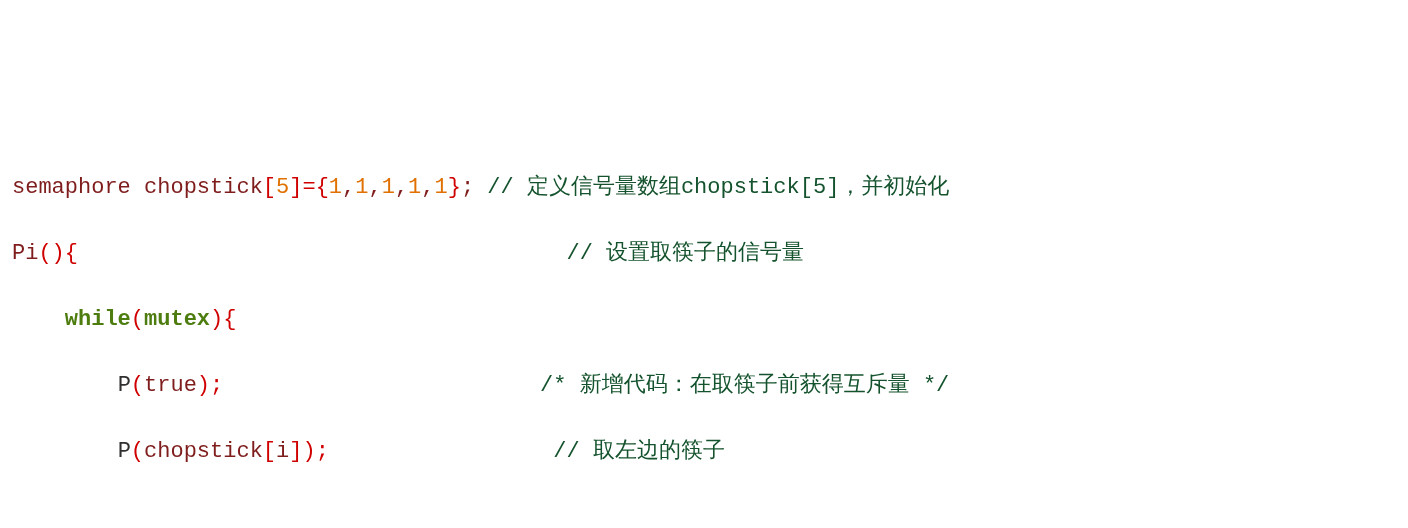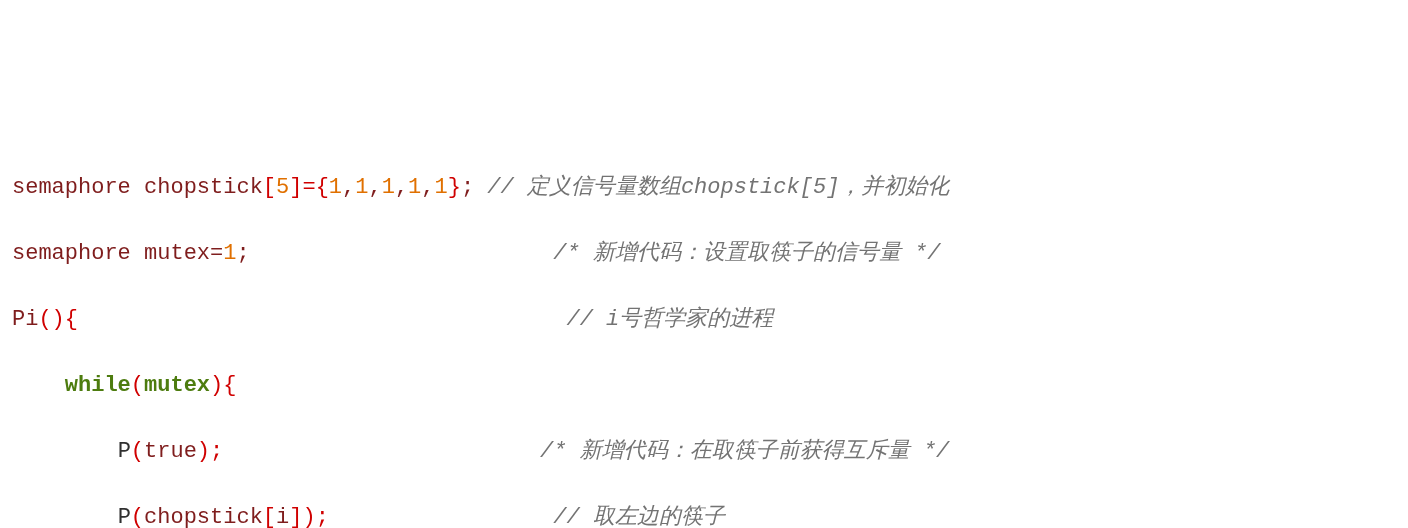--- a/index.html
+++ b/index.html
@@ -10,32 +10,31 @@
       line-height: 1.5;
       white-space: pre;
       color: #303030;
       background: #ffffff;
     }
     .line { display: block; }
     .kw { color: #4d7c0f; font-weight: bold; }      
     .plain { color: #7f1d1d; }                      
     .red { color: #d00000; }                        
     .num { color: #e07000; }                        
-    .cmt { color: #737373; font-style: italic; }    
+    .cmt { color: #14532d; }    
     .fn { color: #303030; }
   </style>
 </head>
 <body>
 
 
 
 <div class="code-block">
 <span class="line"><span class="plain">semaphore chopstick</span><span class="red">[</span><span class="num">5</span><span class="red">]=</span><span class="red">{</span><span class="num">1</span><span class="plain">,</span><span class="num">1</span><span class="plain">,</span><span class="num">1</span><span class="plain">,</span><span class="num">1</span><span class="plain">,</span><span class="num">1</span><span class="red">}</span><span class="plain">;</span><span class="plain"> </span><span class="cmt">// 定义信号量数组chopstick[5]，并初始化</span></span>
-<span class="line"><span class="plain">semaphore mutex=</span><span class="num">1</span><span class="plain">;</span><span class="plain">                       </span><span class="cmt">/* 新增代码：设置取筷子的信号量 */</span></span>
-<span class="line"><span class="plain">Pi</span><span class="red">(){</span><span class="plain">                                     </span><span class="cmt">// i号哲学家的进程</span></span>
+<span class="line"><span class="plain">Pi</span><span class="red">(){</span><span class="plain">                                     </span><span class="cmt">// 设置取筷子的信号量</span></span>
 <span class="line"><span class="plain">    </span><span class="kw">while</span><span class="red">(</span><span class="kw">mutex</span><span class="red">){</span></span>
 <span class="line"><span class="plain">        </span><span class="fn">P</span><span class="red">(</span><span class="plain">true</span><span class="red">);</span><span class="plain">                        </span><span class="cmt">/* 新增代码：在取筷子前获得互斥量 */</span></span>
 <span class="line"><span class="plain">        </span><span class="fn">P</span><span class="red">(</span><span class="plain">chopstick</span><span class="red">[</span><span class="plain">i</span><span class="red">]);</span><span class="plain">                 </span><span class="cmt">// 取左边的筷子</span></span>
 
 
 
 
 
 
 

